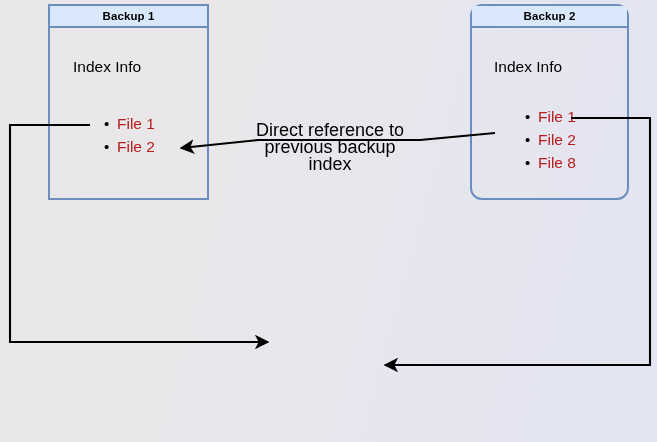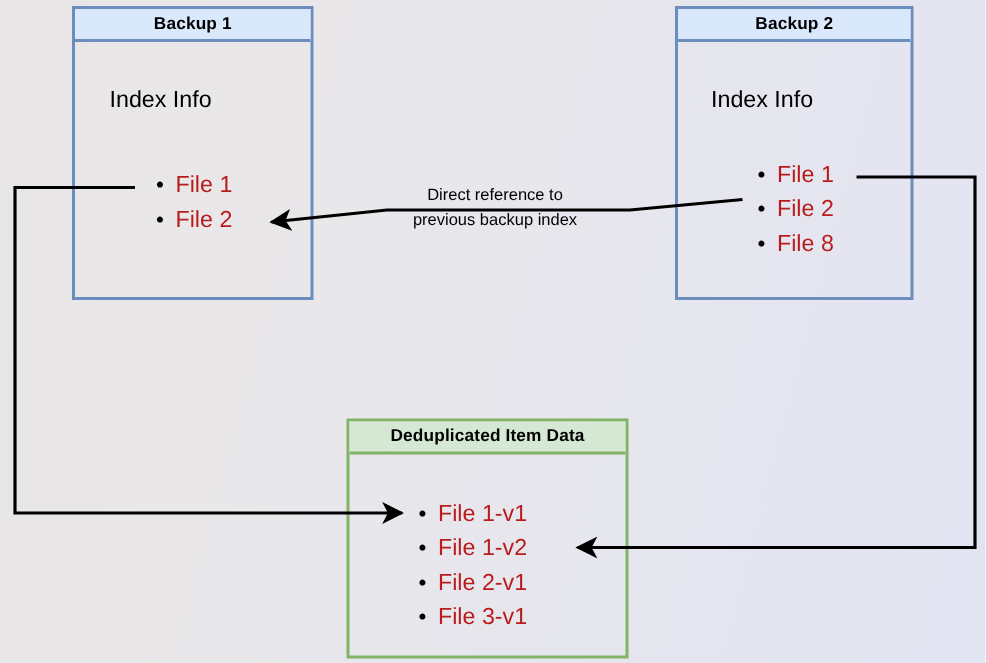--- a/index.html
+++ b/index.html
@@ -81,21 +81,21 @@
     left: -13px;
     top: -0.5px;
     font-size: 15px;
     line-height: 23px;
     color: #000;
   }
 
   
   .label-text {
     position: absolute;
-    font-size: 11px;
+    font-size: 18px;
     line-height: 17px;
     color: #000;
     text-align: center;
     white-space: pre-line;
   }
 
   svg.edges {
     position: absolute;
     left: 0; top: 0;
     width: 657px;
@@ -113,43 +113,32 @@
     <div class="dbox-header">Backup 1</div>
     <div class="dbox-body">
       <div class="subtitle" style="left:23px; top:30px;">Index Info</div>
       <ul class="bullets" style="left:53px; top:84px;">
         <li>File 1</li>
         <li>File 2</li>
       </ul>
     </div>
   </div>
 
-  <div class="dbox" id="box-backup2" style="left:450px; top:4px; width:159px; height:196px;">
+  <div class="dbox" id="box-backup2" style="left:470px; top:4px; width:159px; height:196px;border-radius:12px;">
     <div class="dbox-header">Backup 2</div>
     <div class="dbox-body">
       <div class="subtitle" style="left:22px; top:30px;">Index Info</div>
       <ul class="bullets" style="left:52px; top:77px;">
         <li>File 1</li>
         <li>File 2</li>
         <li>File 8</li>
       </ul>
     </div>
   </div>
 
-  <div class="dbox green" id="box-dedup" style="left:231px; top:279px; width:188px; height:160px;">
-    <div class="dbox-header">Deduplicated Item Data</div>
-    <div class="dbox-body">
-      <ul class="bullets" style="left:45px; top:28px;">
-        <li>File 1-v1</li>
-        <li>File 1-v2</li>
-        <li>File 2-v1</li>
-        <li>File 3-v1</li>
-      </ul>
-    </div>
-  </div>
 
   <svg class="edges" viewBox="0 0 657 442">
     <defs>
       <marker id="arrow" viewBox="0 0 10 10" refX="9" refY="5" markerWidth="7" markerHeight="7" orient="auto-start-reverse">
         <path d="M 0 0 L 10 5 L 0 10 L 2.6 5 z" fill="#000000"></path>
       </marker>
     </defs>
 
     <path d="M 495 133 L 420 140 L 258 140 L 181 148" fill="none" stroke="#000000" stroke-width="2.1" marker-end="url(#arrow)"></path>
 

